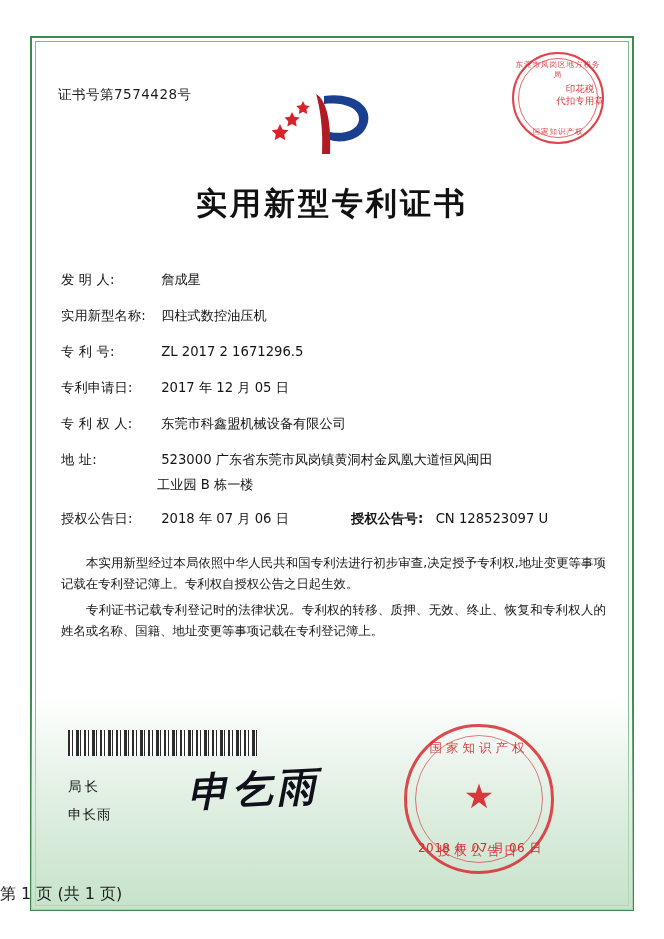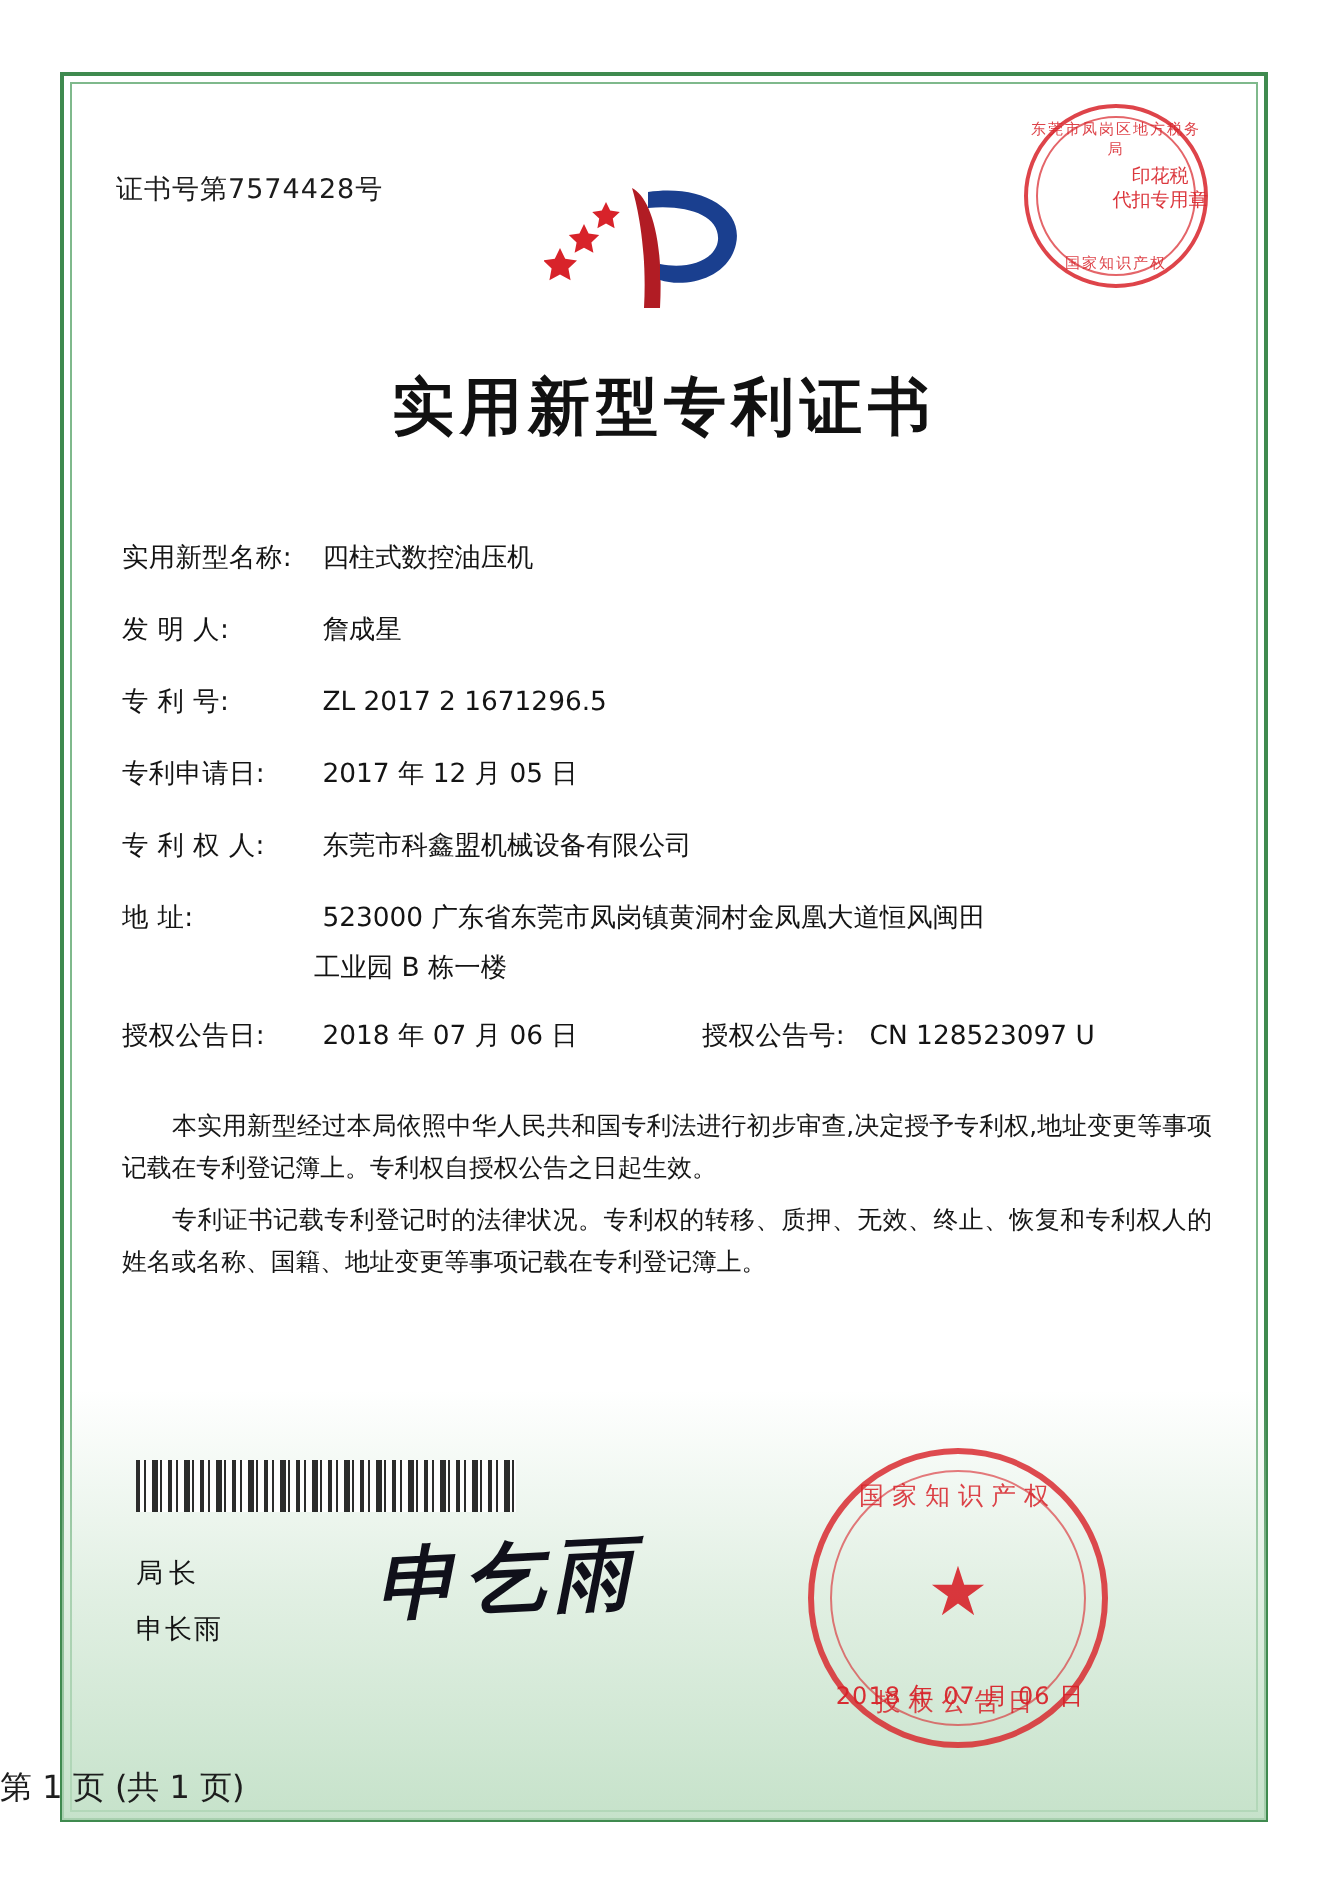--- a/index.html
+++ b/index.html
@@ -178,20 +178,21 @@
     position: relative;
   }
   .right-pair {
     position: absolute;
     left: 290px;
     top: 0;
   }
   .right-pair .f-label {
     width: auto;
     margin-right: 8px;
+    font-weight: bold;
   }
   
   .paragraphs {
     position: absolute;
     left: 61px;
     top: 553px;
     width: 545px;
     font-size: 12.4px;
     line-height: 20.5px;
     color: #161616;
@@ -357,27 +358,27 @@
         <div>代扣专用章</div>
       </div>
       <div class="arc-bottom">国家知识产权</div>
     </div>
 
     <div class="title">实用新型专利证书</div>
 
     <div class="fields">
 
       <div class="field-row">
+        <span class="f-label">发 明 人:</span>
+        <span class="f-value">詹成星</span>
+      </div>
+
+      <div class="field-row">
         <span class="f-label">实用新型名称:</span>
         <span class="f-value">四柱式数控油压机</span>
-      </div>
-
-      <div class="field-row">
-        <span class="f-label">发 明 人:</span>
-        <span class="f-value">詹成星</span>
       </div>
 
       <div class="field-row">
         <span class="f-label">专 利 号:</span>
         <span class="f-value">ZL 2017 2 1671296.5</span>
       </div>
 
       <div class="field-row">
         <span class="f-label">专利申请日:</span>
         <span class="f-value">2017 年 12 月 05 日</span>

